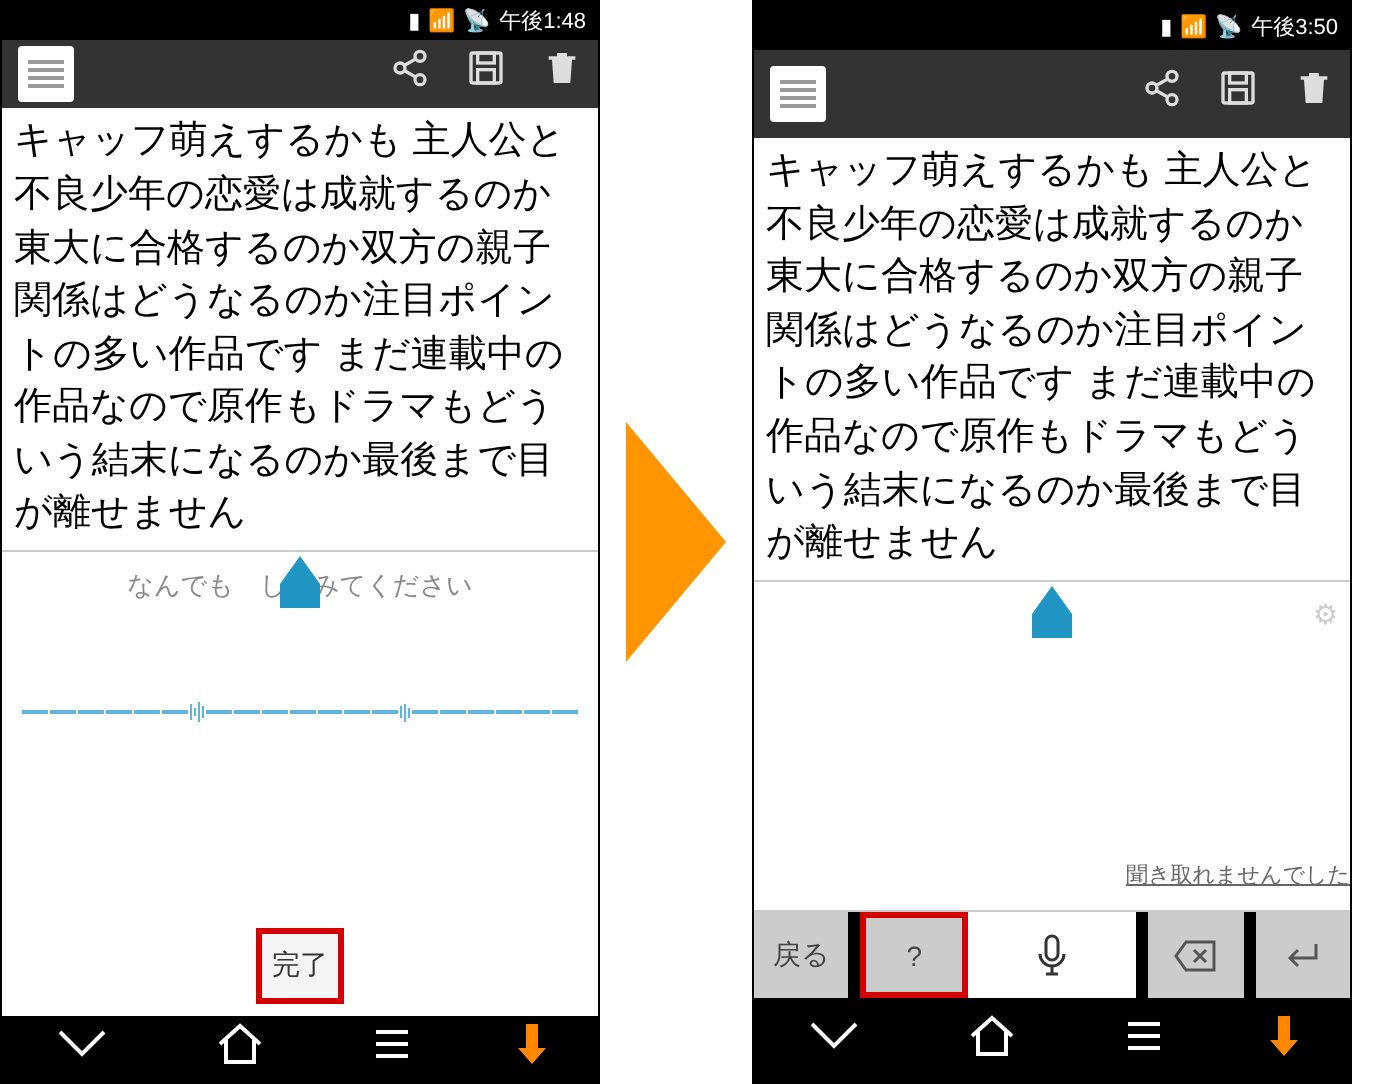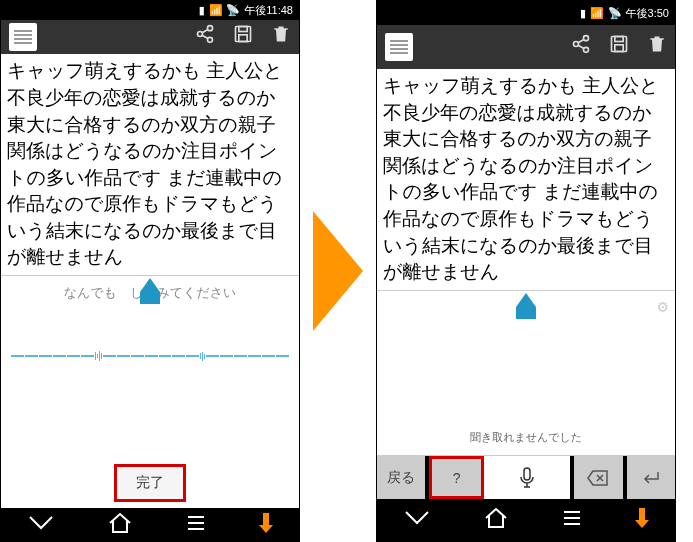--- a/index.html
+++ b/index.html
@@ -15,45 +15,45 @@
     .action-icon { color: #ddd; font-size: 22px; }
     .text-content { padding: 4px 6px; font-size: 19px; line-height: 1.4; border-bottom: 1px solid #ccc; }
     .voice-area { flex: 1; position: relative; display: flex; flex-direction: column; }
     .voice-prompt { text-align: center; color: #888; font-size: 13px; padding: 8px 0; position: relative; }
     .blue-arrow { position: absolute; left: 50%; transform: translateX(-50%); top: 2px; }
     .blue-arrow-svg { width: 24px; height: 28px; }
     .gear-icon { position: absolute; right: 6px; top: 8px; color: #ccc; font-size: 14px; }
     .waveform { height: 12px; margin: 40px 10px; display: flex; align-items: center; gap: 1px; }
     .wave-dot { flex: 1; height: 2px; background: #5db5e0; }
     .wave-bar { width: 1px; background: #5db5e0; }
-    .error-msg { text-align: center; color: #666; font-size: 11px; padding: 10px 0; }
-    .complete-btn { margin: 2px auto 6px; width: 72px; height: 38px; border: 3px solid #d30000; display: flex; align-items: center; justify-content: center; font-size: 14px; background: #f5f5f5; color: #333; }
+    .error-msg { text-align: right; color: #666; font-size: 11px; padding: 10px 0; text-decoration: underline; }
+    .complete-btn { margin: 2px auto 6px; width: 44px; height: 38px; border: 3px solid #d30000; display: flex; align-items: center; justify-content: center; font-size: 14px; background: #f5f5f5; color: #333; }
     .keyboard-row { display: flex; height: 44px; background: #eee; border-top: 1px solid #ccc; }
-    .kb-btn { flex: 1; display: flex; align-items: center; justify-content: center; border-right: 4px solid #000000; background: #f0f0f0; font-size: 14px; color: #444; }
+    .kb-btn { flex: 1; display: flex; align-items: center; justify-content: center; border-right: 6px solid #000000; background: #f0f0f0; font-size: 14px; color: #444; }
     .kb-btn:last-child { border-right: none; }
     .kb-highlight { border: 3px solid #d30000; }
     .nav-bar { height: 42px; background: #000; display: flex; align-items: center; justify-content: space-around; }
     .nav-icon { color: #fff; }
     .arrow-divider { width: 60px; height: 130px; }
     .kb-btn.dark { background: #ccc; }
     .spacer { flex: 1; }
     .bottom-spacer-a { height: 60px; }
   </style>
 </head>
 <body>
 
 <div class="container">
 
   <div class="phone">
     <div class="status-bar">
       <div class="status-icons">
         <span>▮</span>
         <span>📶</span>
         <span>📡</span>
-        <span>午後11:48</span>
+        <span>午後1:48</span>
       </div>
     </div>
     <div class="top-bar">
       <div class="doc-icon">
         <div class="doc-line"></div>
           <div class="doc-line"></div>
           <div class="doc-line"></div>
           <div class="doc-line"></div>
       </div>
       <div class="top-actions">

